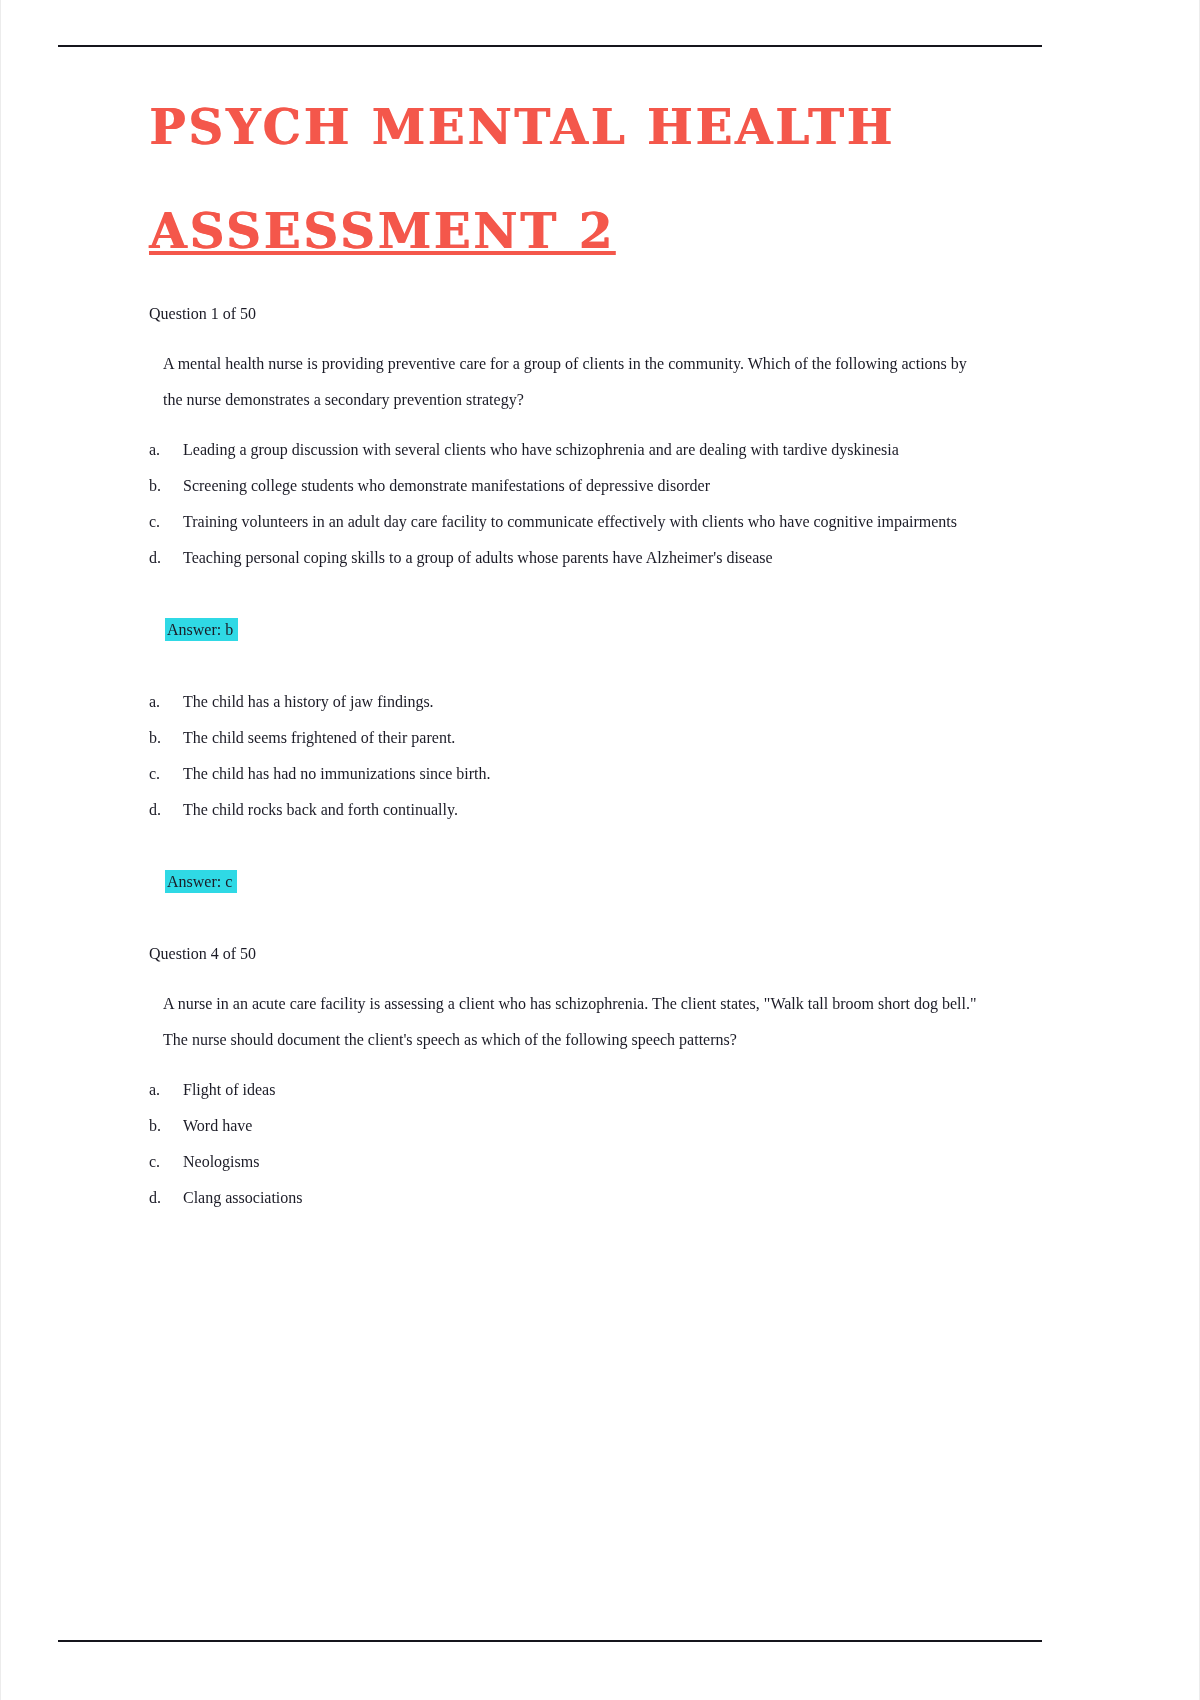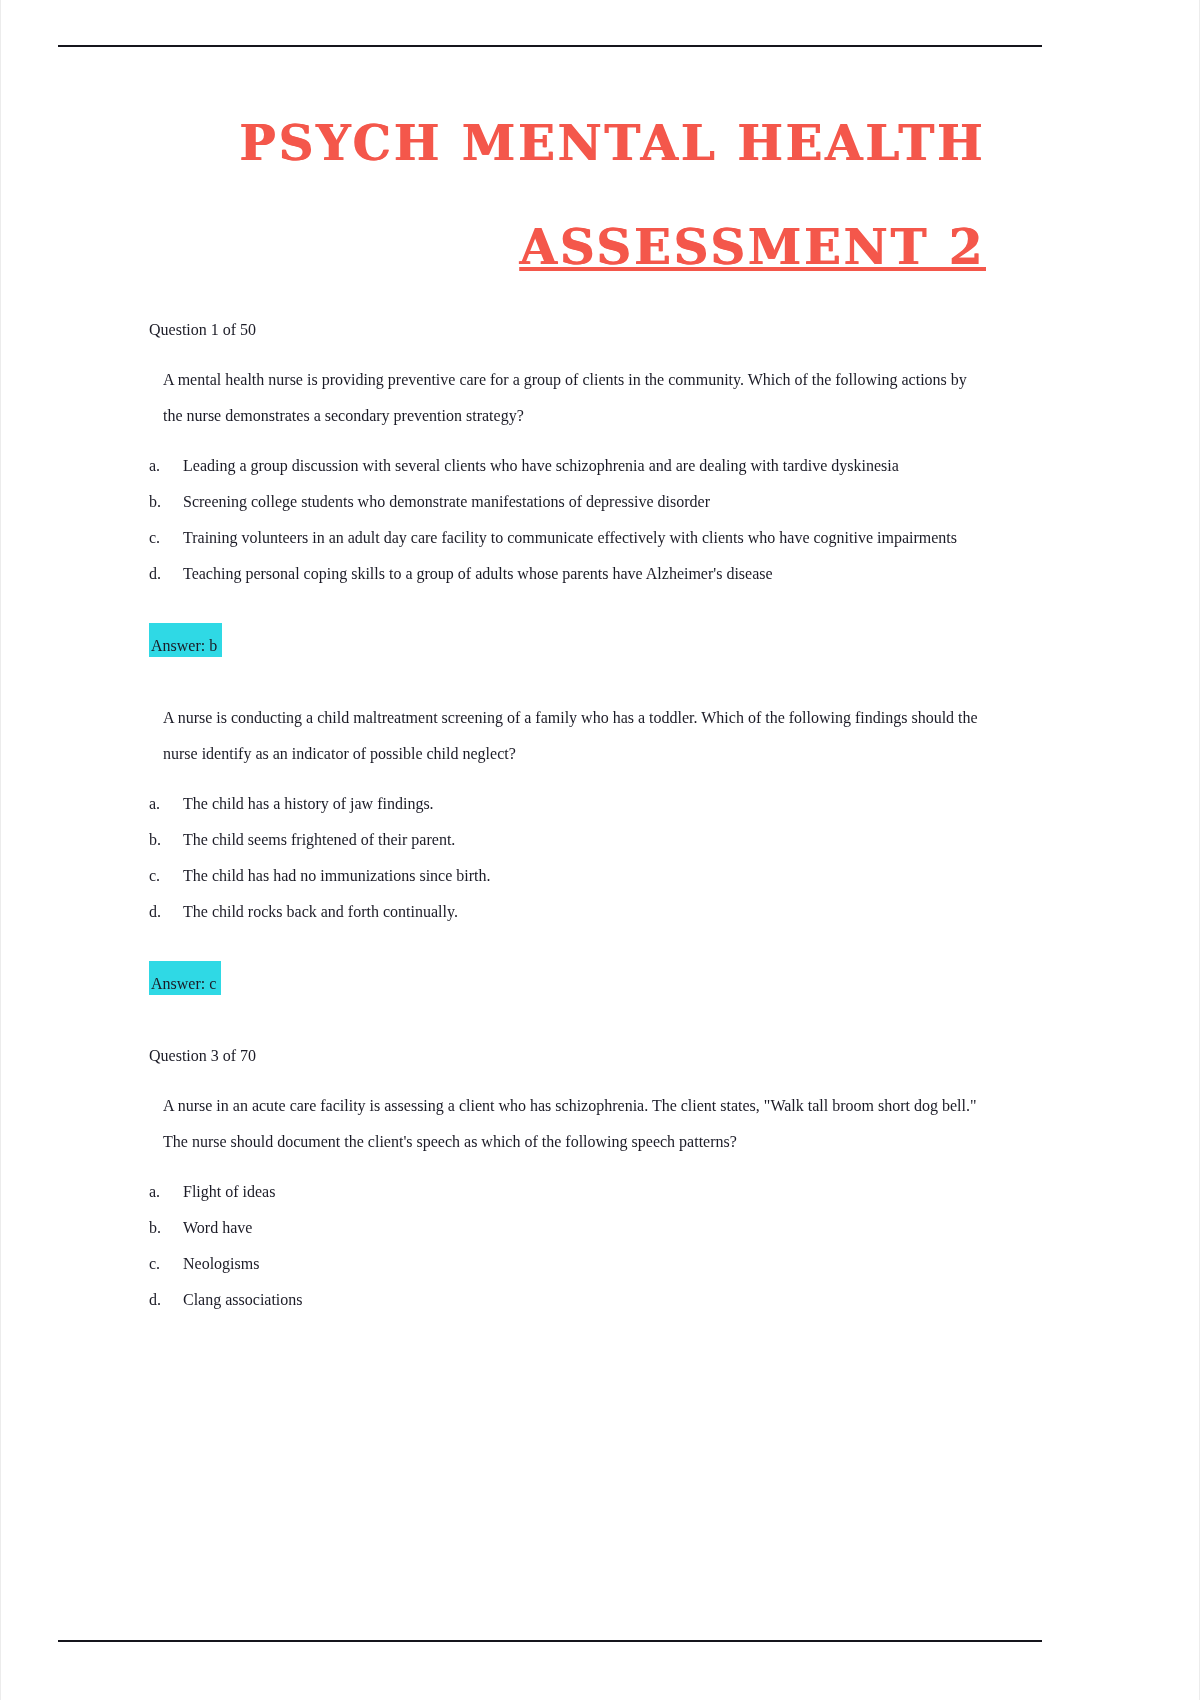--- a/index.html
+++ b/index.html
@@ -28,22 +28,22 @@
   .rule-top { top: 45px; }
   .rule-bottom { top: 1640px; }
 
   .content {
     position: relative;
     margin-left: 148px;
     width: 852px;
   }
 
   .title {
-    margin: 16px;
-    text-align: right;
+    margin: 0;
+    text-align: left;
     font-size: 48px;
     line-height: 58px;
     font-weight: 800;
     letter-spacing: 3px;
     color: var(--title-color, #f4574b);
     font-family: "DejaVu Serif", "Liberation Serif", serif;
     text-shadow: 1px 0 0 var(--title-color, #f4574b);
   }
   .title1 { padding-top: 98px; }
   .title2 { margin-top: 46px; text-decoration: underline; }
@@ -66,21 +66,22 @@
     flex: 0 0 34px;
   }
   .opt-text {
     flex: 1 1 auto;
   }
   .answer-line {
     margin: 36px 0;
   }
   .answer-highlight {
     background: var(--highlight-color, #2fd9e5);
-    padding: 14px 5px 3px 2px;
+    padding: 3px 5px 3px 2px;
+    margin-left: 16px;
   }
 </style>
 </head>
 <body>
 
 <div class="sheet">
   <div class="rule rule-top"></div>
 
   <div class="content">
     <h1 class="title title1">PSYCH MENTAL HEALTH</h1>
@@ -104,21 +105,20 @@
       <div class="option">
         <span class="opt-letter">d.</span>
         <span class="opt-text">Teaching personal coping skills to a group of adults whose parents have Alzheimer's disease</span>
       </div>
       <p class="answer-line">
         <span class="answer-highlight">Answer: b</span>
       </p>
     </section>
 
     <section class="question body-text">
-      <p class="q-text">A nurse is conducting a child maltreatment screening of a family who has a toddler. Which of the following findings should the nurse identify as an indicator of possible child neglect?</p>
       <div class="option">
         <span class="opt-letter">a.</span>
         <span class="opt-text">The child has a history of jaw findings.</span>
       </div>
       <div class="option">
         <span class="opt-letter">b.</span>
         <span class="opt-text">The child seems frightened of their parent.</span>
       </div>
       <div class="option">
         <span class="opt-letter">c.</span>
@@ -127,21 +127,21 @@
       <div class="option">
         <span class="opt-letter">d.</span>
         <span class="opt-text">The child rocks back and forth continually.</span>
       </div>
       <p class="answer-line">
         <span class="answer-highlight">Answer: c</span>
       </p>
     </section>
 
     <section class="question body-text">
-      <p class="q-header">Question 3 of 70</p>
+      <p class="q-header">Question 4 of 50</p>
       <p class="q-text">A nurse in an acute care facility is assessing a client who has schizophrenia. The client states, "Walk tall broom short dog bell." The nurse should document the client's speech as which of the following speech patterns?</p>
       <div class="option">
         <span class="opt-letter">a.</span>
         <span class="opt-text">Flight of ideas</span>
       </div>
       <div class="option">
         <span class="opt-letter">b.</span>
         <span class="opt-text">Word have</span>
       </div>
       <div class="option">

